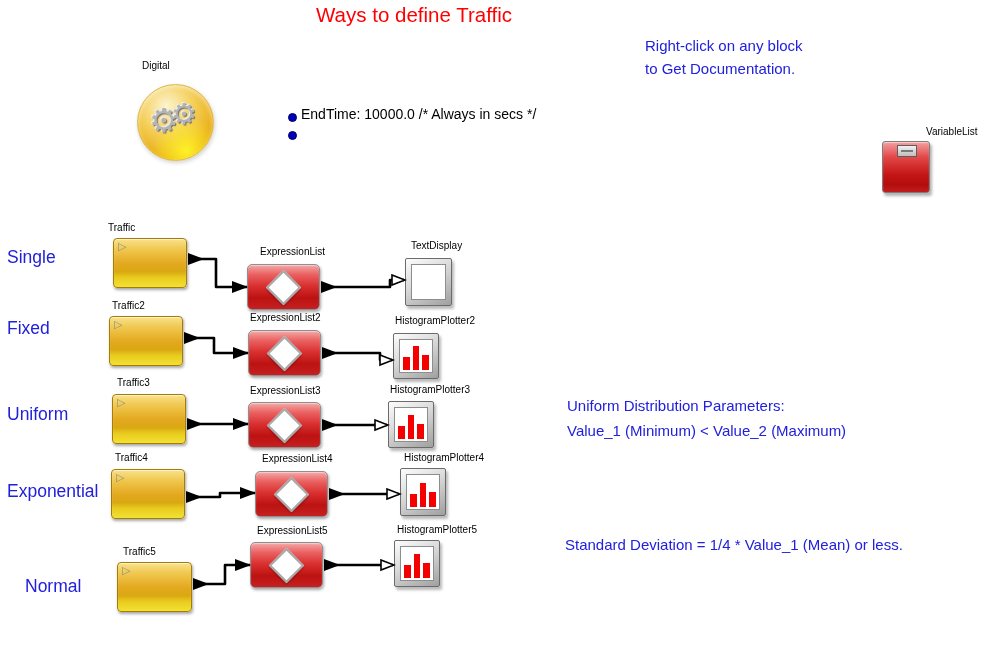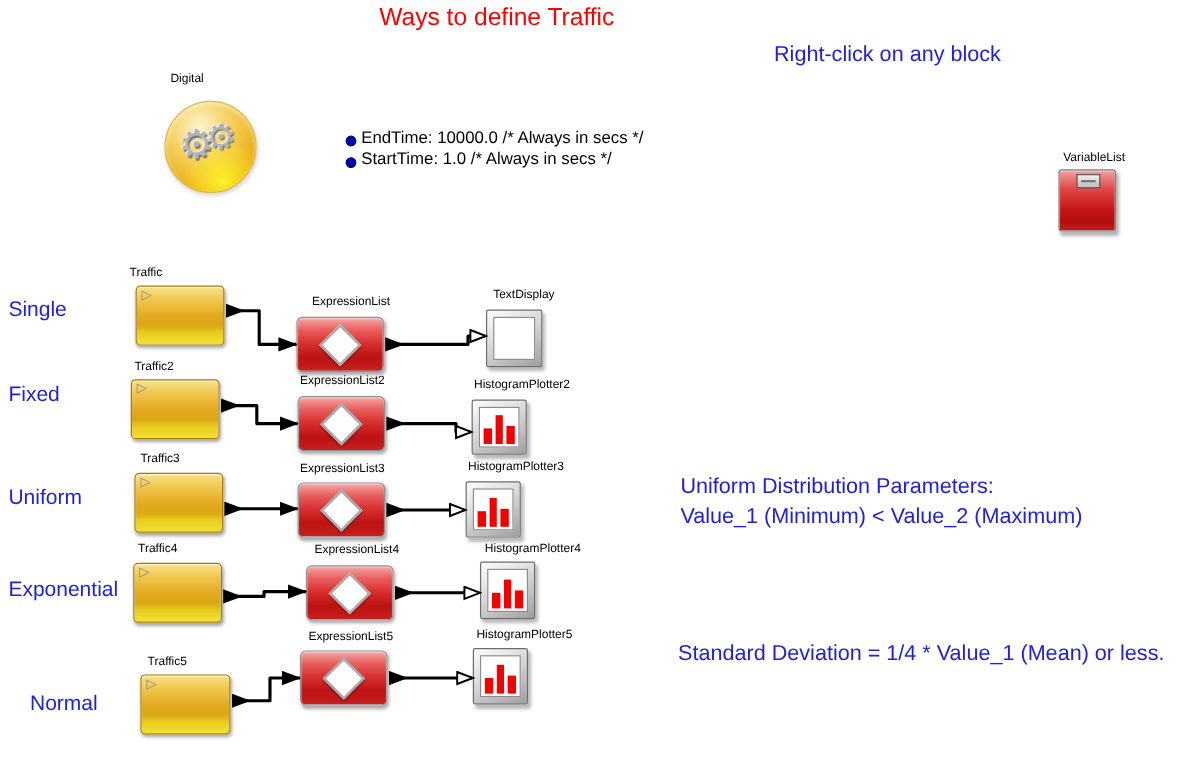--- a/index.html
+++ b/index.html
@@ -5,21 +5,21 @@
   * { margin:0; padding:0; box-sizing:border-box; }
   html,body { background:#ffffff; }
   .canvas {
     position:relative; width:994px; height:649px; overflow:hidden;
     background:#ffffff; font-family:"Liberation Sans", sans-serif;
   }
   .abs { position:absolute; }
   .title {
     left:316px; top:3px; font-size:20.5px; color:#ff0000; white-space:nowrap; z-index:10;
   }
-  .blue-note { color:#2020dd; font-size:18px; line-height:23px; white-space:nowrap; z-index:10; }
+  .blue-note { color:#2020dd; font-size:15px; line-height:23px; white-space:nowrap; z-index:10; }
   .blk-label { color:#000000; font-size:10px; white-space:nowrap; z-index:10; }
   .cat-label { color:#2020dd; font-size:17.5px; white-space:nowrap; z-index:10; }
   .param-line { color:#000000; font-size:14px; white-space:nowrap; z-index:10; }
   .param-dot {
     width:9px; height:9px; border-radius:50%; background:#0000bb;
     border:1px solid #000066; z-index:10;
   }
   
   .traffic {
     width:74px; height:50px; border:1px solid #a67c04; border-radius:4px; z-index:20;
@@ -79,34 +79,34 @@
   svg.wires { position:absolute; left:0; top:0; z-index:30; pointer-events:none; }
 </style>
 </head>
 <body>
 
 <div class="canvas">
 
   <div class="abs title">Ways to define Traffic</div>
   <div class="abs blue-note" style="left:645px; top:34px;">
     <div>Right-click on any block</div>
+    <div>to Get Documentation.</div>
   </div>
 
   <div class="abs blk-label" style="left:142px; top:60px;">Digital</div>
   <div class="abs digital">
     <span class="gear g1">⚙</span>
     <span class="gear g2">⚙</span>
   </div>
 
   <div class="abs param-dot" style="left:288px; top:113px;"></div>
   <div class="abs param-line" style="left:301px; top:106px;">EndTime: 10000.0 /* Always in secs */</div>
   <div class="abs param-dot" style="left:288px; top:131px;"></div>
-  <div class="abs param-line" style="left:301px; top:124px;">StartTime: 1.0 /* Always in secs */</div>
-
-  <div class="abs blk-label" style="left:886px; top:126px;text-align:right;">VariableList</div>
+
+  <div class="abs blk-label" style="left:926px; top:126px;text-align:right;">VariableList</div>
   <div class="abs varlist">
     <div class="varlist-tag">
         <div class="line"></div>
       </div>
   </div>
 
   <div class="abs cat-label" style="left:7px; top:247px;">Single</div>
   <div class="abs blk-label" style="left:108px; top:222px;">Traffic</div>
   <div class="abs traffic" style="left:113px; top:238px;">
     <span class="port-tri">▷</span>

